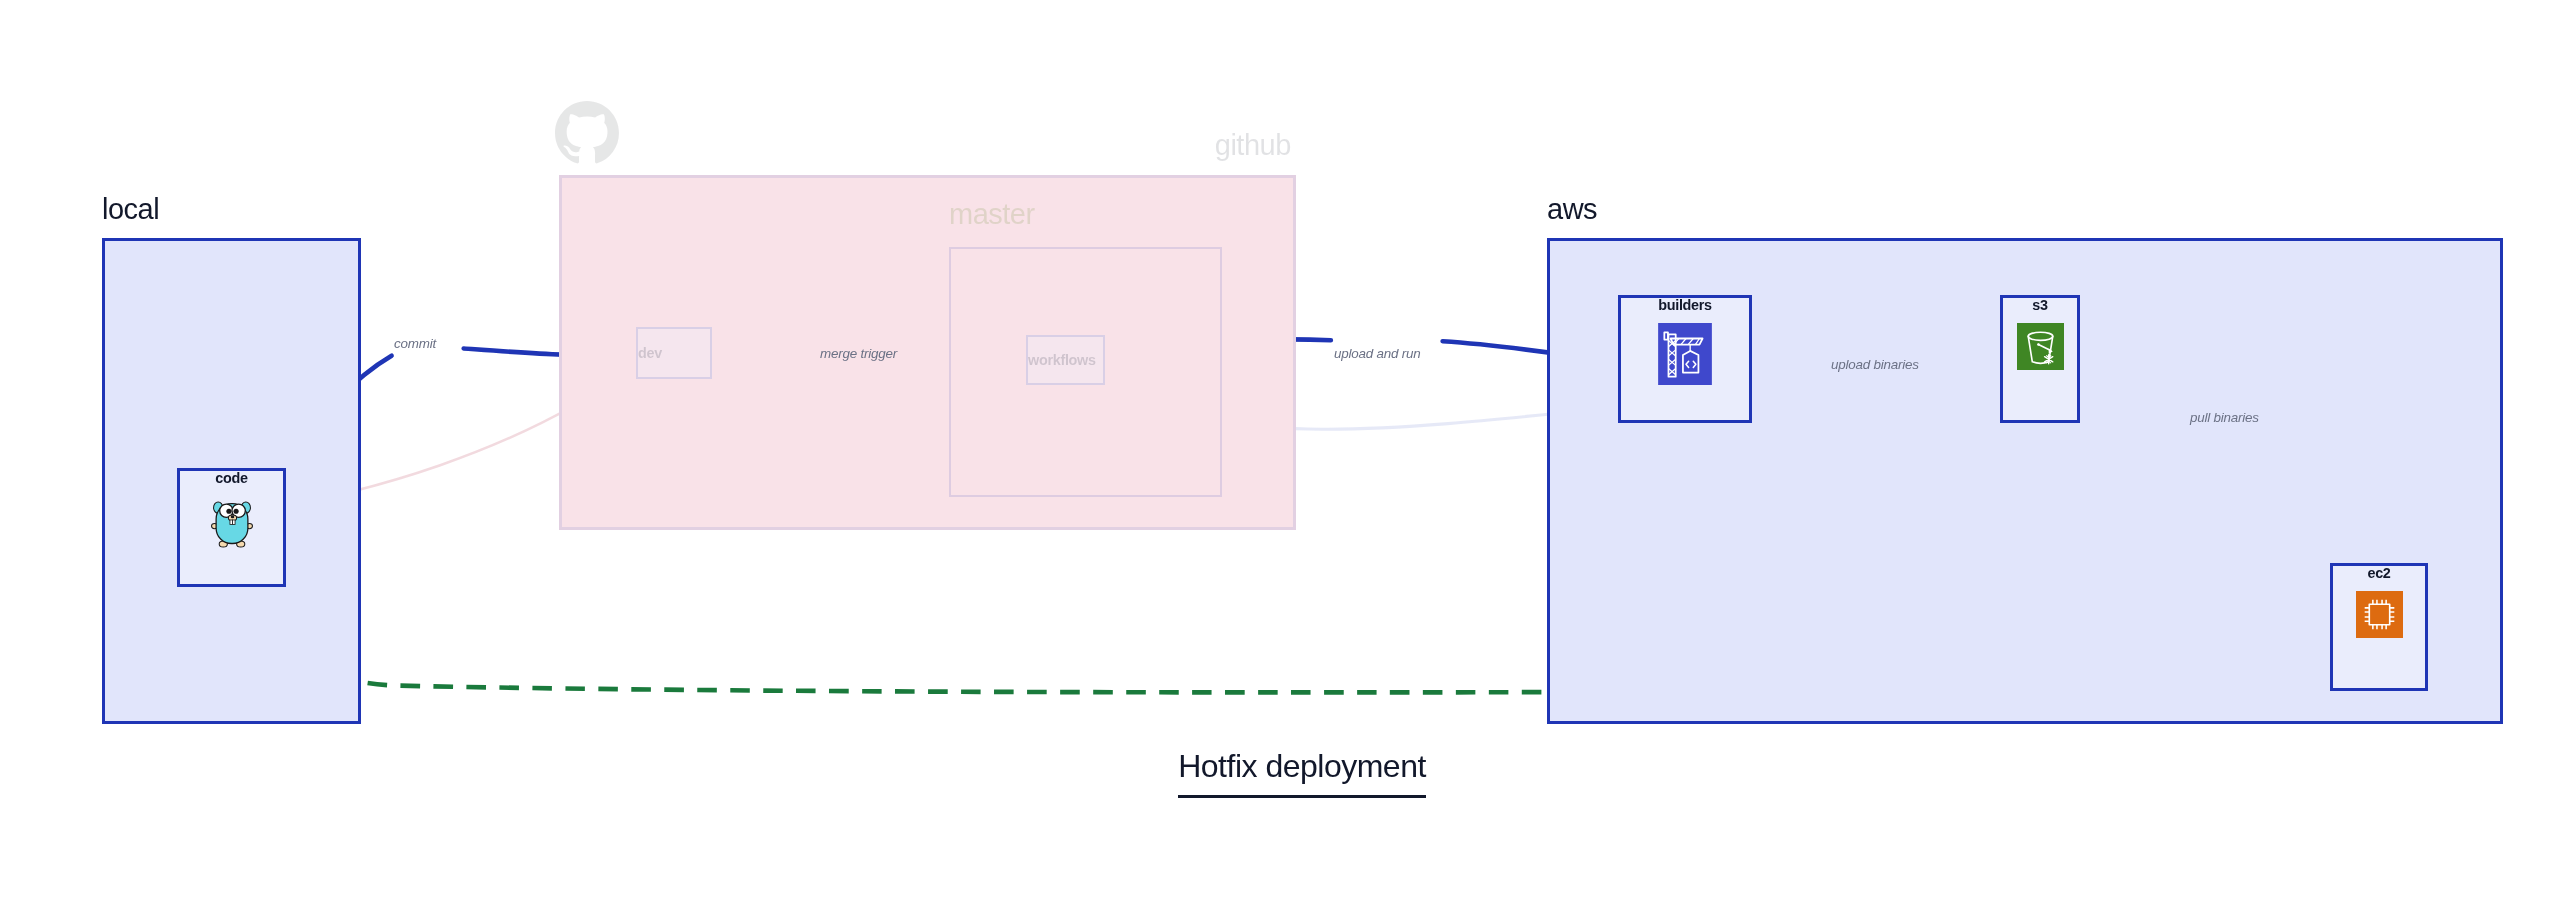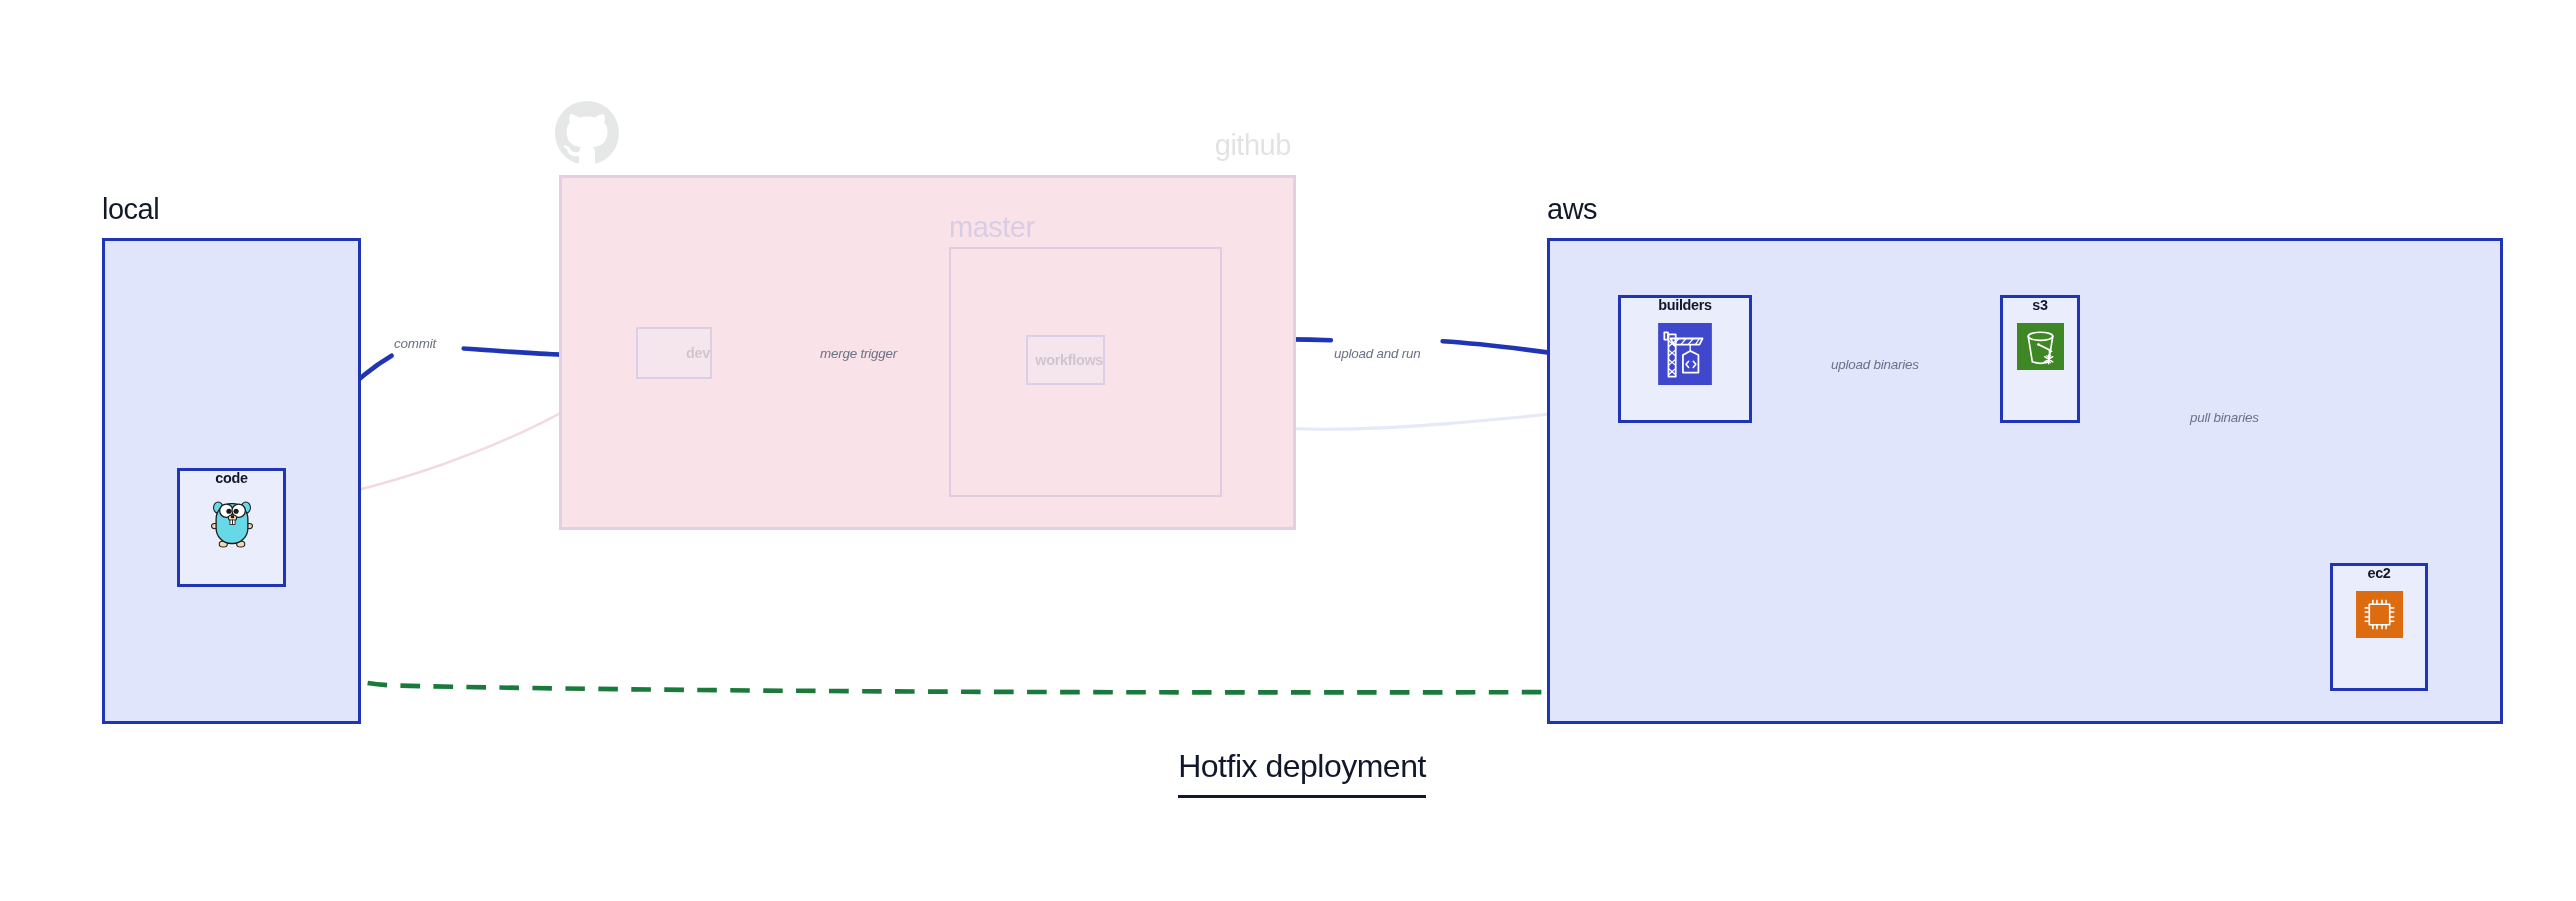--- a/index.html
+++ b/index.html
@@ -27,21 +27,21 @@
     left:559px;top:175px;width:737px;height:355px;
     background:#f9e2e8;border:3.1px solid rgba(31,53,181,0.10);
   }
   .label-github{left:559px;top:131px;width:737px;
     color:#12182b;opacity:0.12;text-align:right;padding-right:5.2px;box-sizing:border-box;}
 
   .cluster-master{
     left:949px;top:247px;width:273px;height:250px;
     background:rgba(249,226,232,0.35);border:2.1px solid rgba(31,53,181,0.12);
   }
-  .label-master{left:949px;top:213px;width:273px;color:#1d4ed8;opacity:0.14;}
+  .label-master{left:949px;top:200px;width:273px;color:#4d7c0f;opacity:0.14;}
 
   .cluster-aws{
     left:1547px;top:238px;width:956px;height:486px;
     background:#e1e5fb;border:3.1px solid #1f35b5;
   }
   .label-aws{left:1547px;top:195px;width:956px;color:#12182b;}
 
   
   .octocat{
     position:absolute;left:555px;top:101px;width:64px;height:64px;
@@ -65,21 +65,21 @@
   .node-code{left:177px;top:468px;width:109px;height:119px;}
   .node-builders{left:1618px;top:295px;width:134px;height:128px;}
   .node-s3{left:2000px;top:295px;width:80px;height:128px;}
   .node-ec2{left:2330px;top:563px;width:98px;height:128px;}
 
   
   .node-faded{
     position:absolute;box-sizing:border-box;
     background:rgba(234,237,252,0.30);
     border:2.1px solid rgba(31,53,181,0.13);
-    display:flex;align-items:center;justify-content:flex-end;
+    display:flex;align-items:center;justify-content:flex-start;
   }
   .node-faded span{
     font-weight:bold;font-size:14.4px;color:#12182b;opacity:0.16;
     letter-spacing:-0.3px;
   }
   .node-dev{left:636px;top:327px;width:76px;height:52px;}
   .node-workflows{left:1026px;top:335px;width:79px;height:50px;}
 
   
   .edge-label{

